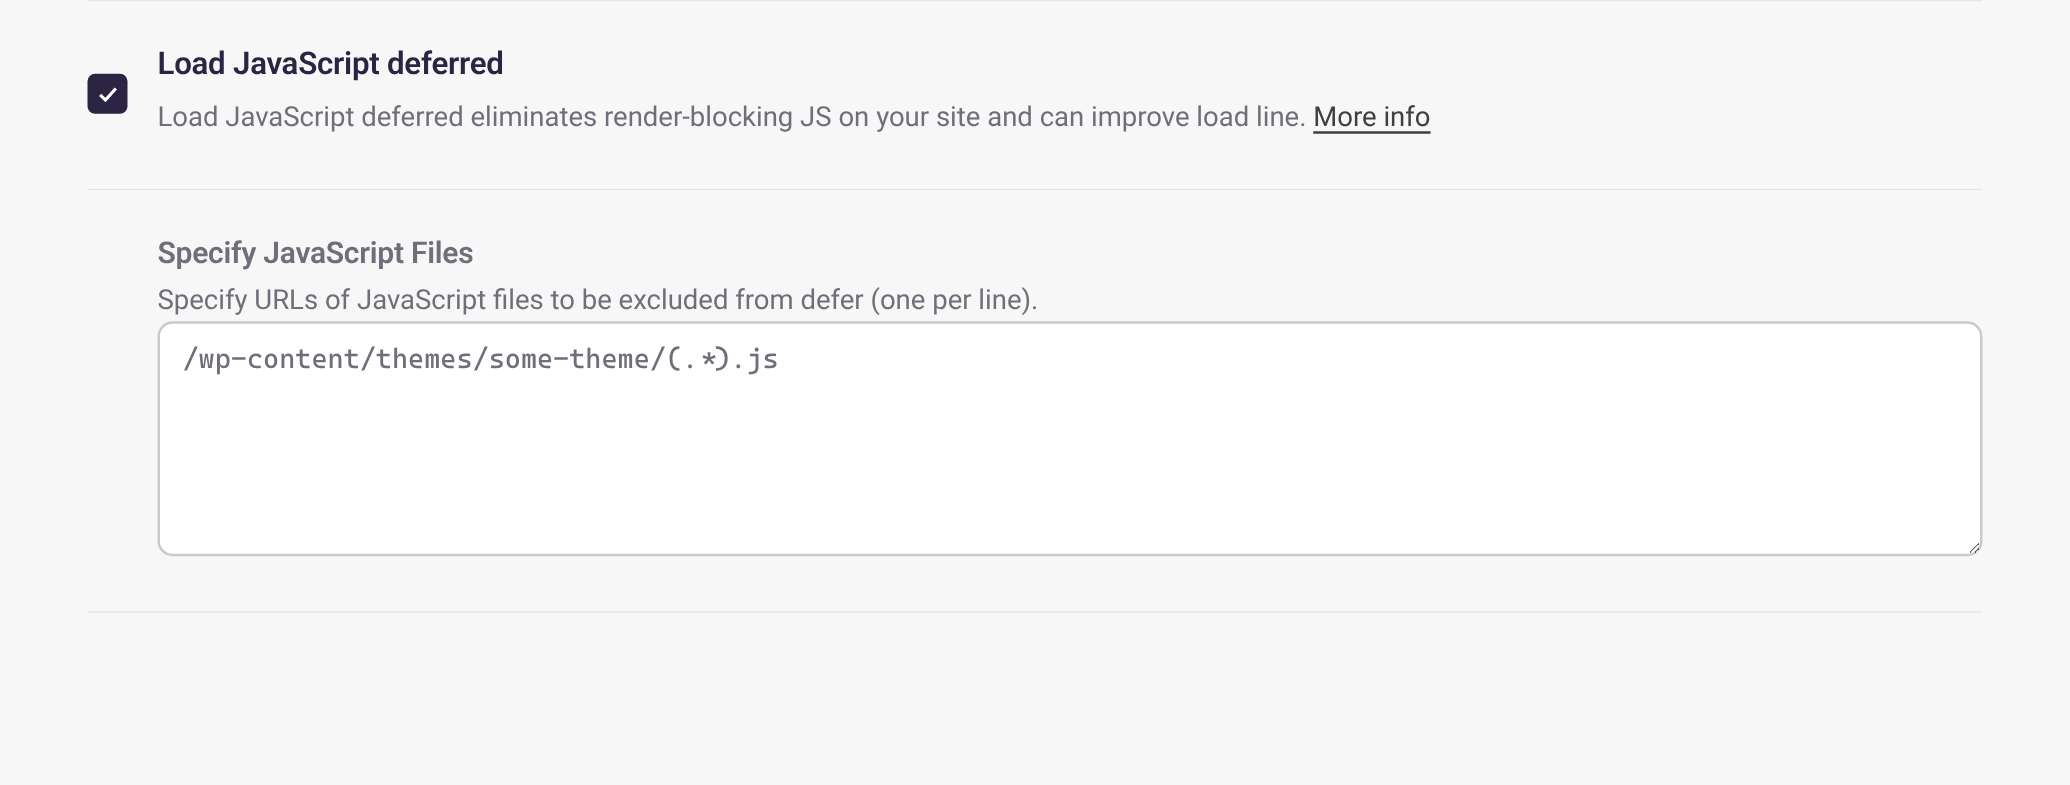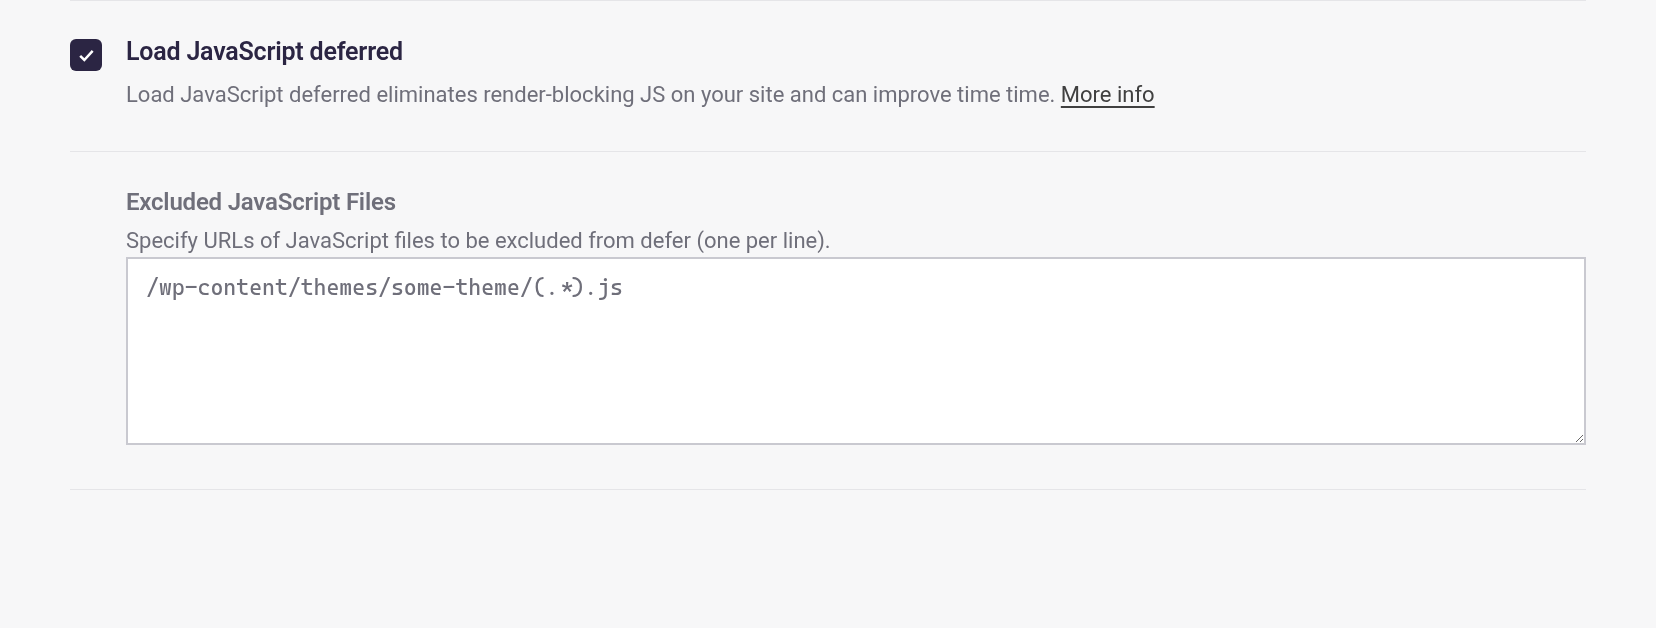--- a/index.html
+++ b/index.html
@@ -20,21 +20,21 @@
     }
     .section {
       border-top: 1px solid #e5e5e8;
       padding: 36px 0 40px 0;
     }
     .section:last-child {
       border-bottom: 1px solid #e5e5e8;
     }
     .checkbox-row {
       display: flex;
-      align-items: flex-start;
+      align-items: center;
       gap: 24px;
     }
     .checkbox {
       width: 32px;
       height: 32px;
       background: #2b2543;
       border-radius: 6px;
       display: flex;
       align-items: center;
       justify-content: center;
@@ -82,21 +82,21 @@
     }
     .subsection-description {
       font-size: 22px;
       color: #6f6f7a;
       margin-bottom: 4px;
     }
     .textarea {
       width: 100%;
       height: 188px;
       border: 2px solid #c9c9d0;
-      border-radius: 0;
+      border-radius: 12px;
       background: #ffffff;
       padding: 16px 18px;
       font-family: "SF Mono", Monaco, "Cascadia Code", "Roboto Mono", Consolas, "Courier New", monospace;
       font-size: 22px;
       color: #6f6f7a;
       resize: both;
       outline: none;
     }
   </style>
 </head>
@@ -107,27 +107,27 @@
   <div class="section">
     <div class="checkbox-row">
       <div class="checkbox">
         <svg viewBox="0 0 24 24">
           <polyline points="5 13 10 18 20 7"></polyline>
         </svg>
       </div>
       <div class="checkbox-content">
         <div class="checkbox-title">Load JavaScript deferred</div>
         <div class="checkbox-description">
-          <span>Load JavaScript deferred eliminates render-blocking JS on your site and can improve time time. </span><a class="more-info-link">More info</a>
+          <span>Load JavaScript deferred eliminates render-blocking JS on your site and can improve load line. </span><a class="more-info-link">More info</a>
         </div>
       </div>
     </div>
   </div>
 
   <div class="section">
     <div class="subsection">
-      <div class="subsection-title">Excluded JavaScript Files</div>
+      <div class="subsection-title">Specify JavaScript Files</div>
       <div class="subsection-description">Specify URLs of JavaScript files to be excluded from defer (one per line).</div>
       <textarea class="textarea" style="">/wp-content/themes/some-theme/(.*).js</textarea>
     </div>
   </div>
 
 </div>
 
 </body></html>

